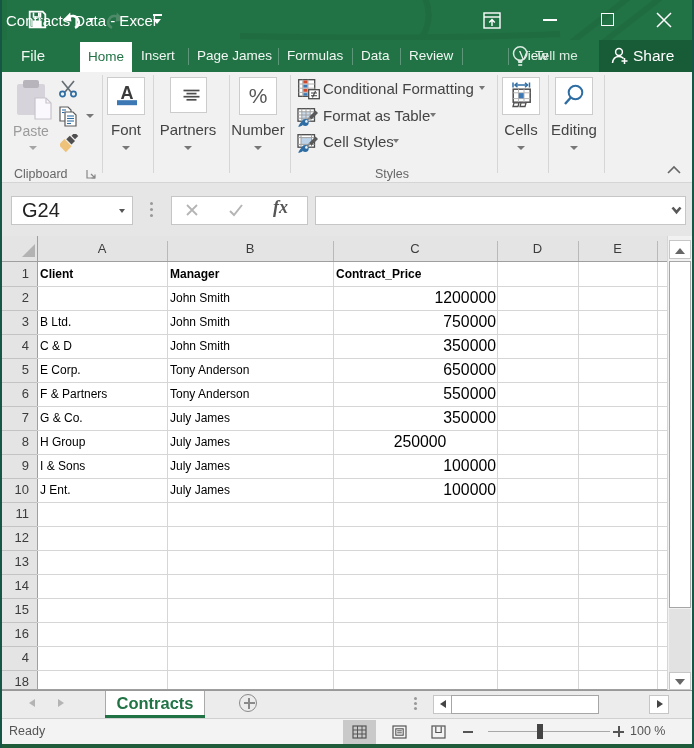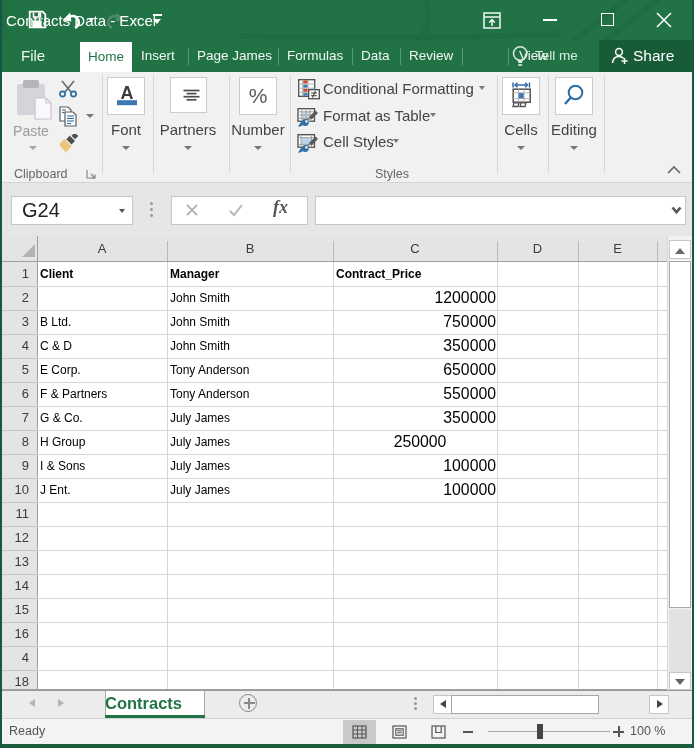--- a/index.html
+++ b/index.html
@@ -428,21 +428,21 @@
     <div class="abs" style="left:667px;top:373px;width:22px;height:63px;background:#e2e2e2;"></div>
     <div class="abs" style="left:667px;top:436px;width:22px;height:18px;background:#fff;border:1px solid #c6c6c6;"></div>
     <div class="abs" style="left:673px;top:443px;width:0;height:0;border-left:5px solid transparent;border-right:5px solid transparent;border-top:6px solid #666;"></div>
   </div>
 
   <div class="abs" id="tabbar">
     <div class="abs" style="left:29px;top:8px;width:0;height:0;border-top:4.5px solid transparent;border-bottom:4.5px solid transparent;border-right:6px solid #b4b4b4;"></div>
     <div class="abs" style="left:58px;top:8px;width:0;height:0;border-top:4.5px solid transparent;border-bottom:4.5px solid transparent;border-left:6px solid #b4b4b4;"></div>
     <div class="abs" style="left:105px;top:0;width:100px;height:24px;background:#fff;border-left:1px solid #aaa;border-right:1px solid #aaa;"></div>
     <div class="abs" style="left:105px;top:24px;width:100px;height:3px;background:#217346;"></div>
-    <div class="abs" style="left:105px;top:0;width:100px;height:24px;color:#217346;font-weight:bold;font-size:16.5px;line-height:24px;">Contracts</div>
+    <div class="abs" style="left:105px;top:0;width:100px;height:24px;color:#217346;font-weight:bold;font-size:16.5px;text-align:center;line-height:24px;">Contracts</div>
     <div class="abs" style="left:239px;top:3px;width:18px;height:18px;border:1.2px solid #8a8a8a;border-radius:50%;"></div>
     <div class="abs" style="left:243.6px;top:11.2px;width:11px;height:1.6px;background:#8a8a8a;"></div>
     <div class="abs" style="left:248.3px;top:6.5px;width:1.6px;height:11px;background:#8a8a8a;"></div>
 
     <div class="abs" style="left:414px;top:6px;width:3px;height:3px;background:#999;border-radius:50%;box-shadow:0 5px 0 #999, 0 10px 0 #999;"></div>
     <div class="abs" style="left:433px;top:4px;width:20px;height:19px;background:#fff;border:1px solid #c6c6c6;"></div>
     <div class="abs" style="left:440px;top:9px;width:0;height:0;border-top:4.5px solid transparent;border-bottom:4.5px solid transparent;border-right:6px solid #444;"></div>
     <div class="abs" style="left:451px;top:4px;width:148px;height:19px;background:#fff;border:1px solid #a6a6a6;"></div>
     <div class="abs" style="left:649px;top:4px;width:20px;height:19px;background:#fff;border:1px solid #c6c6c6;"></div>
     <div class="abs" style="left:657px;top:9px;width:0;height:0;border-top:4.5px solid transparent;border-bottom:4.5px solid transparent;border-left:6px solid #444;"></div>

